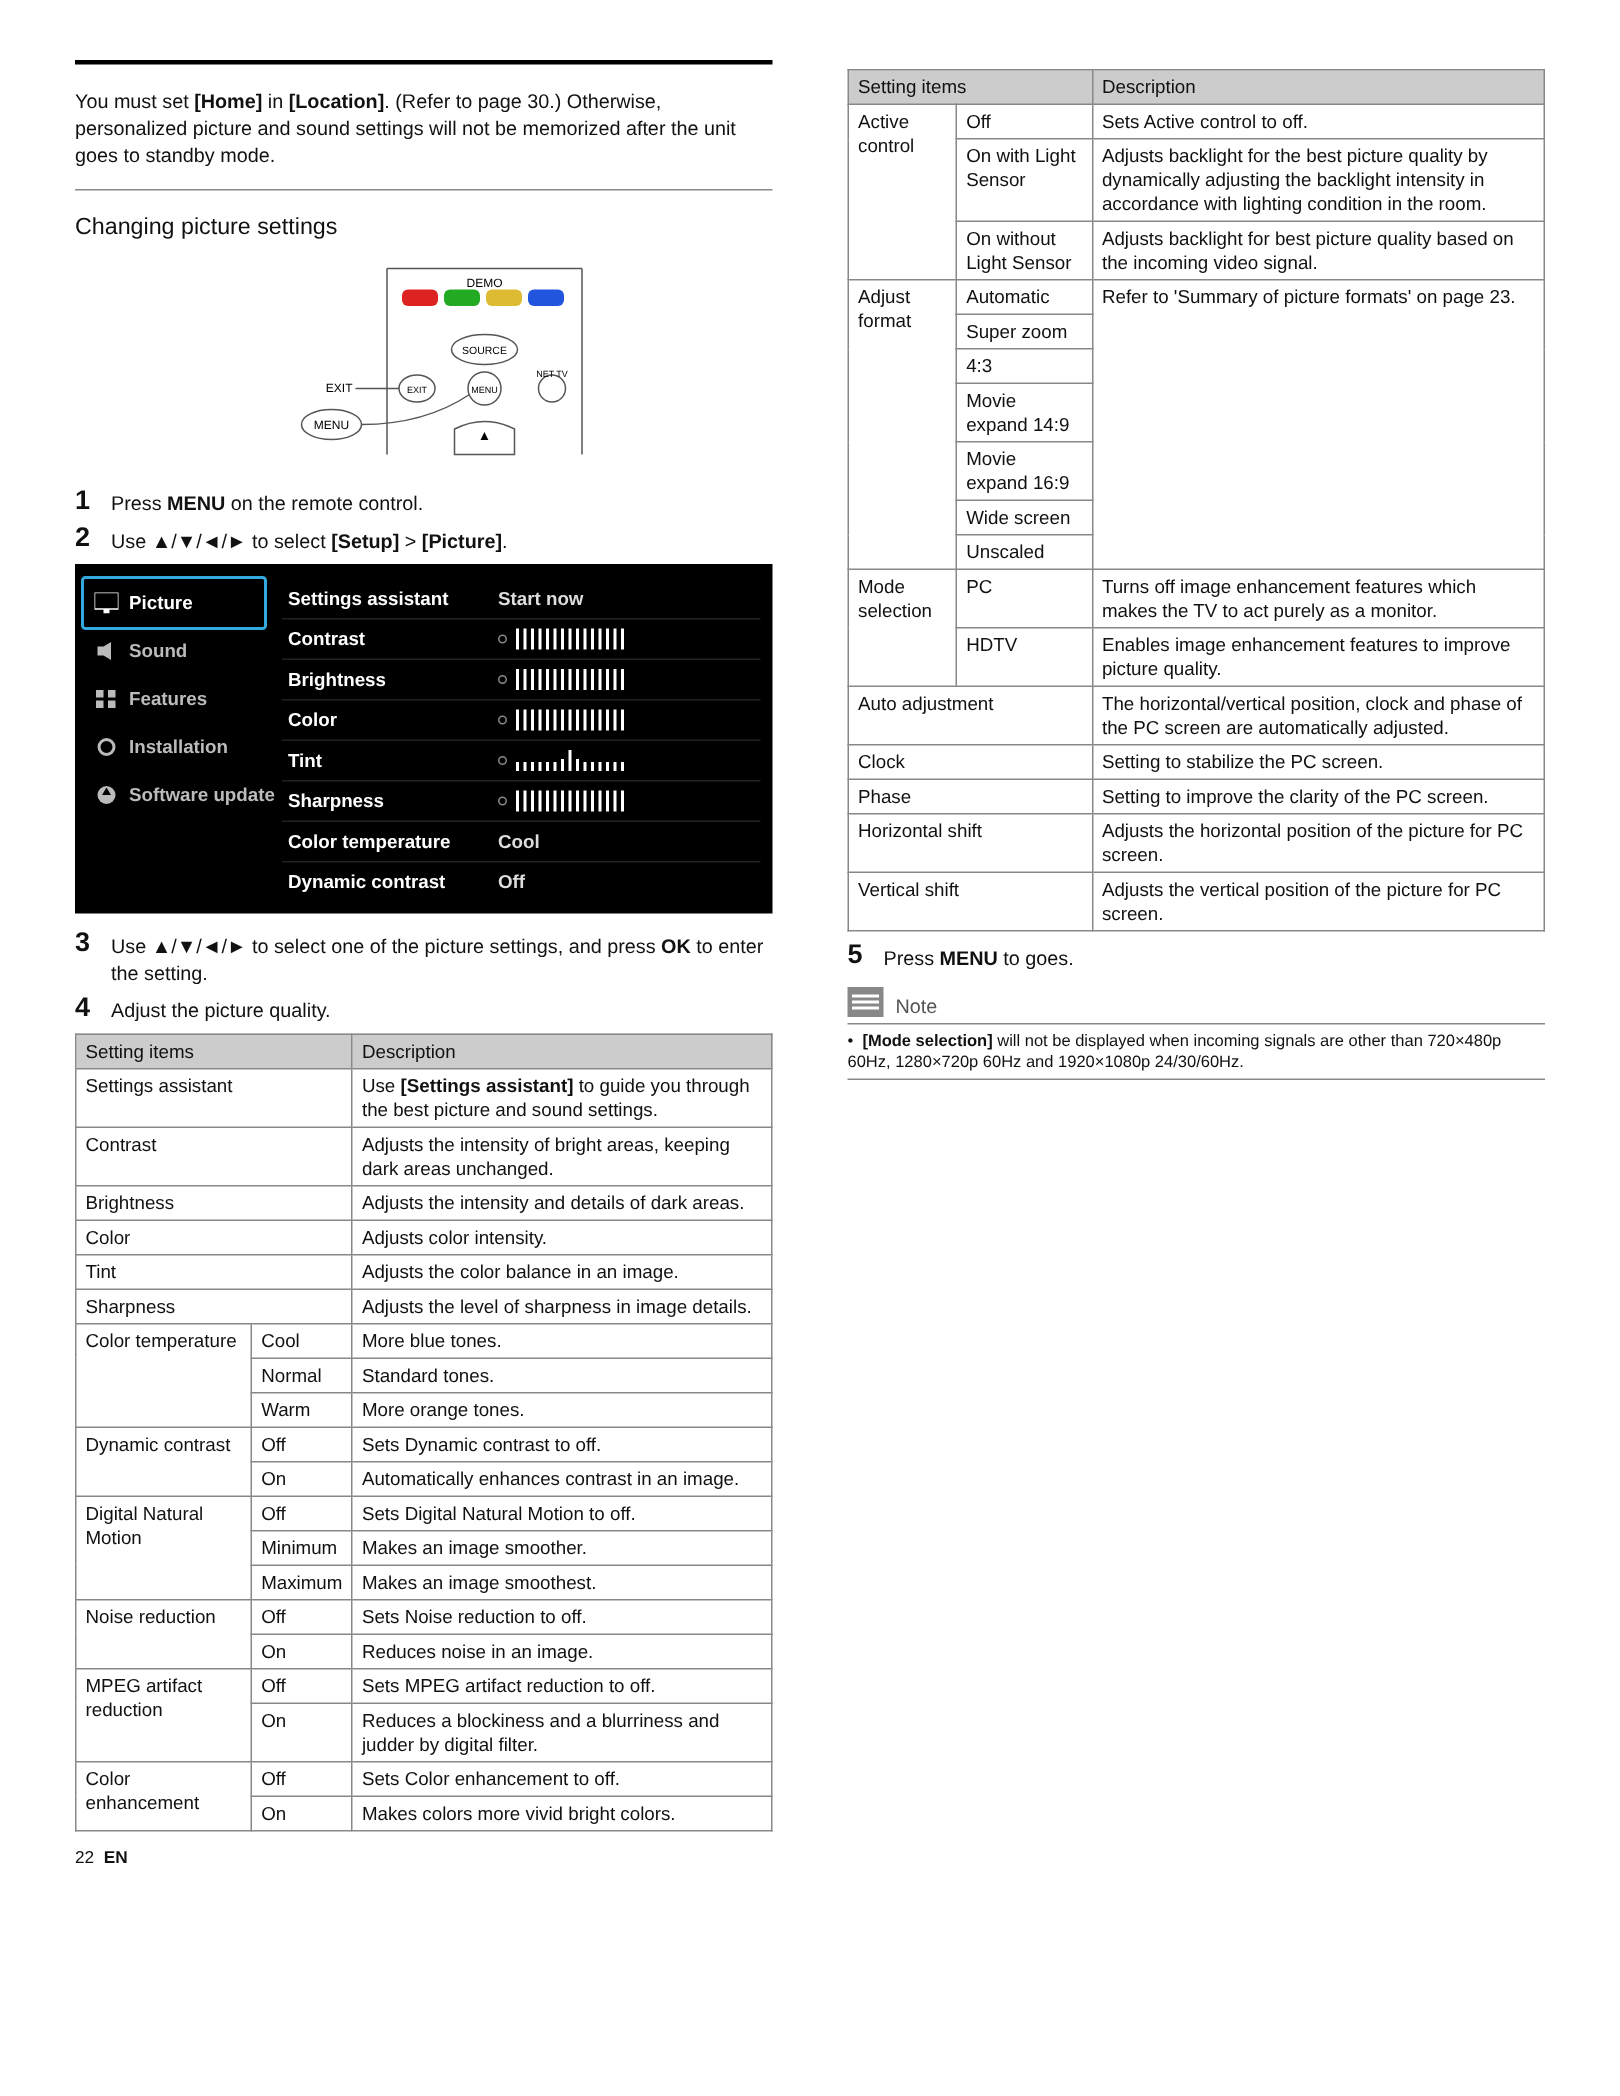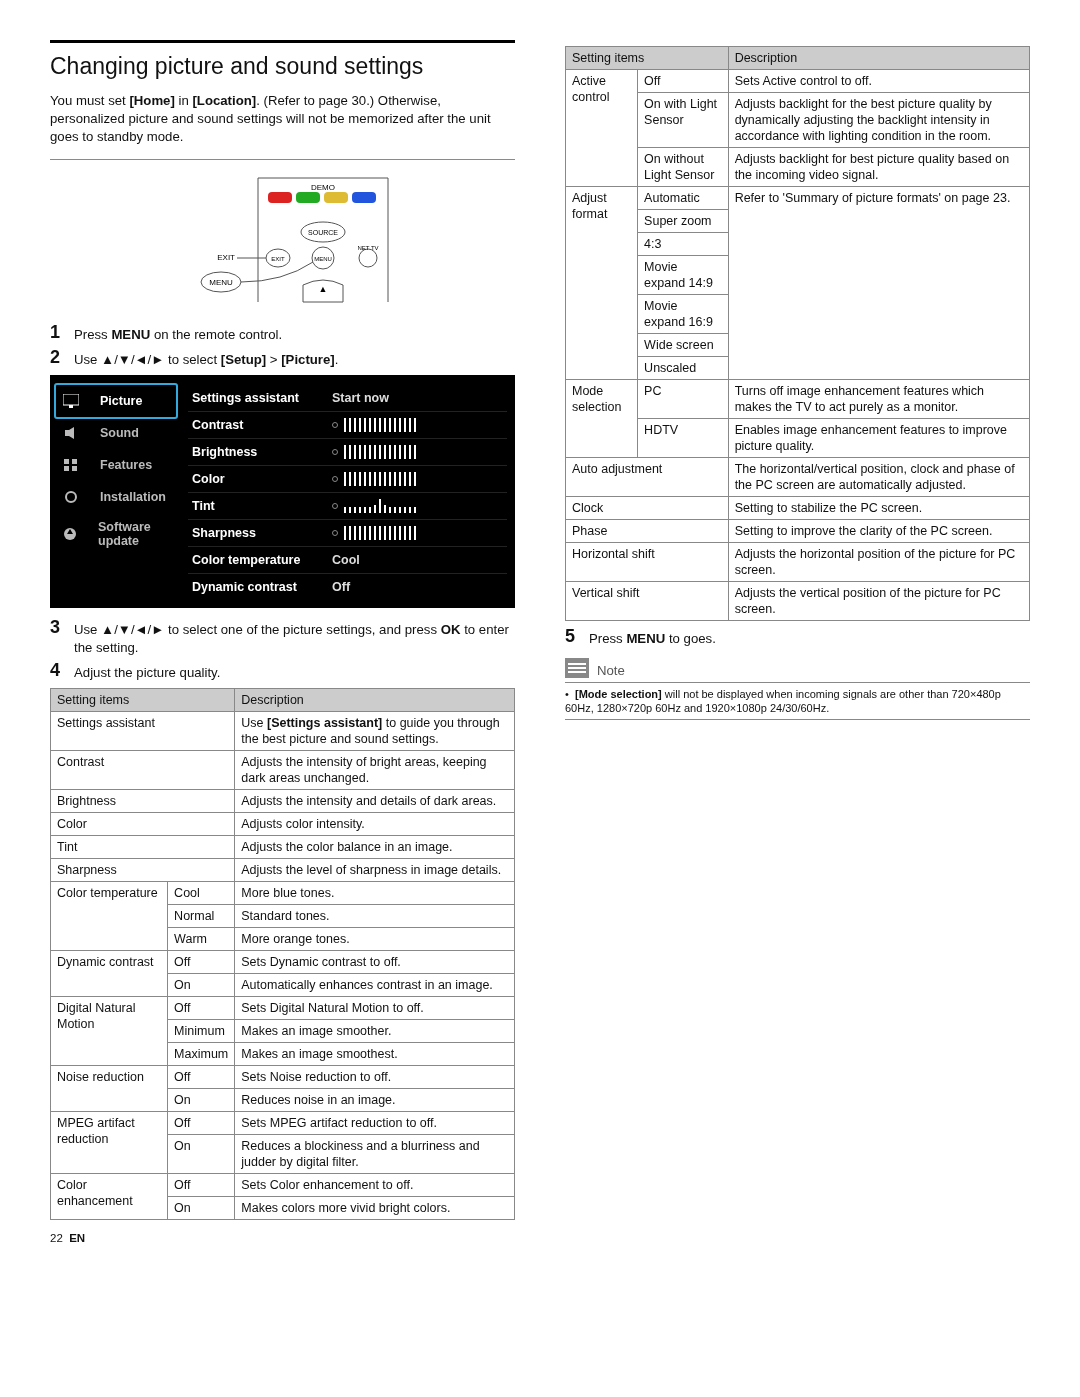--- a/index.html
+++ b/index.html
@@ -17,21 +17,21 @@
   .step-num { font-weight: 600; font-size: 18px; min-width: 14px; line-height: 1.1; }
   .step-body { flex: 1; line-height: 1.35; padding-top: 3px; }
   table.settings { border-collapse: collapse; width: 100%; margin-top: 6px; padding-left: 45px; }
   table.settings th, table.settings td { border: 1px solid #888; padding: 3px 6px; vertical-align: top; font-size: 12.5px; line-height: 1.28; }
   table.settings th { background: #ccc; font-weight: 400; text-align: left; }
   .remote-wrap { text-align: center; margin: 10px 0; }
   .remote-svg { display: inline-block; }
   .osd { background: #000; color: #fff; padding: 10px 8px 8px 8px; margin-top: 6px; font-size: 12.5px; }
   .osd-grid { display: flex; }
   .osd-side { width: 130px; }
-  .osd-side-item { display: flex; align-items: center; gap: 20px; padding: 7px 4px; color: #bbb; font-weight: 600; }
+  .osd-side-item { display: flex; align-items: center; gap: 6px; padding: 7px 4px; color: #bbb; font-weight: 600; }
   .osd-side-item.sel { color: #fff; }
   .osd-side-icon { width: 18px; height: 18px; display: inline-flex; align-items: center; justify-content: center; }
   .osd-main { flex: 1; }
   .osd-row { display: flex; align-items: center; padding: 6px 4px; border-top: 1px solid #222; }
   .osd-row:first-child { border-top: none; }
   .osd-label { width: 140px; font-weight: 600; }
   .osd-val { flex: 1; font-weight: 600; color: #ddd; display: flex; align-items: center; gap: 6px; }
   .tick-bar { display: flex; gap: 3px; }
   .tick-bar span { width: 2px; height: 14px; background: #fff; }
   .dot { width: 6px; height: 6px; border: 1px solid #888; border-radius: 50%; }
@@ -45,25 +45,25 @@
   .footer { margin-top: 12px; font-size: 11.5px; }
   .sel-highlight { position: relative; }
   .sel-highlight::before { content:""; position:absolute; left:-4px; top:-2px; right:10px; bottom:-2px; border:2px solid #3ad; border-radius:3px; }
 </style>
 </head>
 <body>
 
 <div class="page">
 
   <div class="col col-left">
-    <h1>Changing picture and sound settings</h1>
     <p>
       <span>You must set </span><span class="bold">[Home]</span><span> in </span><span class="bold">[Location]</span><span>. (Refer to page 30.) Otherwise, personalized picture and sound settings will not be memorized after the unit goes to standby mode.</span>
     </p>
     <hr class="hr-thin">
+    <h2>Changing picture settings</h2>
 
     <div class="remote-wrap">
       <svg class="remote-svg" width="240" height="140">
 
         <line x1="95" y1="8" x2="225" y2="8" stroke="#555"></line>
         <line x1="95" y1="8" x2="95" y2="132" stroke="#555"></line>
         <line x1="225" y1="8" x2="225" y2="132" stroke="#555"></line>
 
         <text x="160" y="20" font-size="8" text-anchor="middle">DEMO</text>
         <rect x="105" y="22" width="24" height="11" rx="4" fill="#d22"></rect>

